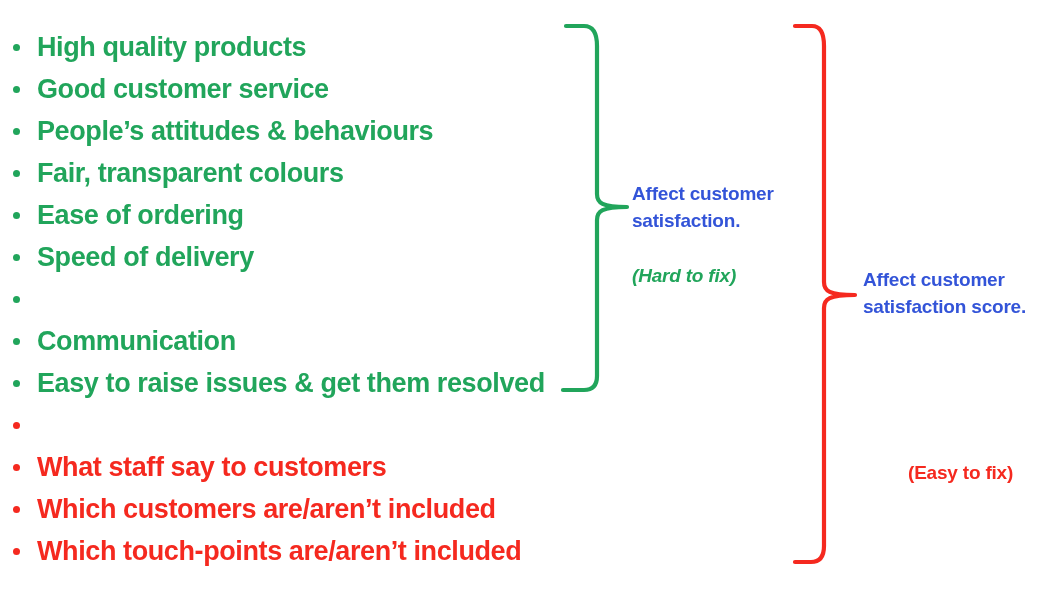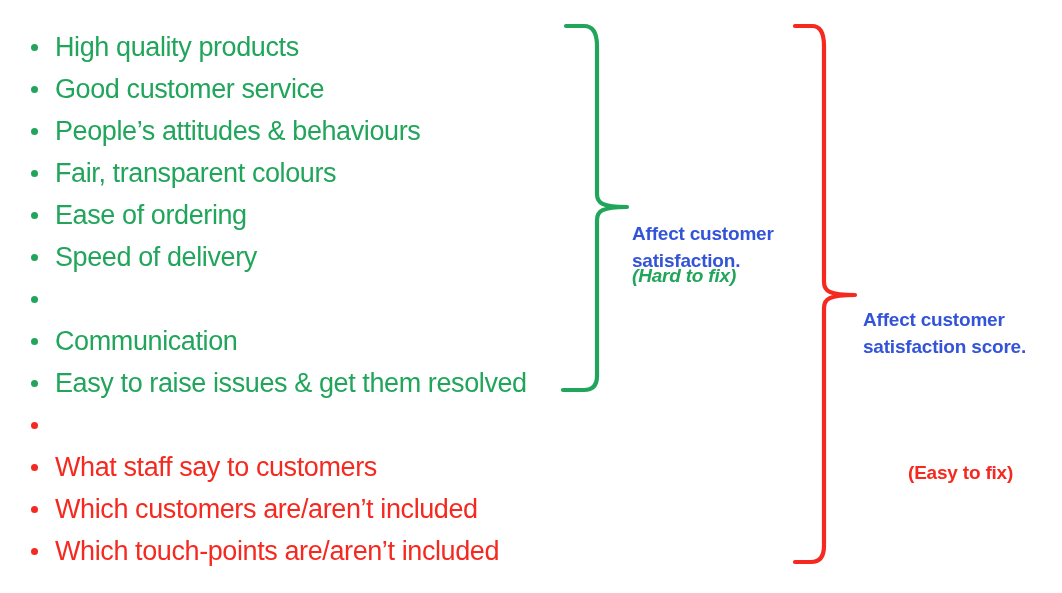--- a/index.html
+++ b/index.html
@@ -13,22 +13,23 @@
   body { font-family: "Liberation Sans", sans-serif; }
   .canvas {
     position: relative;
     width: 1062px;
     height: 593px;
     background: var(--bg);
     overflow: hidden;
   }
   .bullet-list {
     position: absolute;
-    left: 31px;
+    left: 13px;
     top: 26px;
+    font-weight: bold;
   }
   .row {
     display: flex;
     align-items: center;
     height: 42px;
   }
   .dot {
     width: 7px;
     height: 7px;
     border-radius: 50%;
@@ -58,21 +59,21 @@
   .green-brace { stroke: var(--green); }
   .red-brace { stroke: var(--red); }
   .label {
     position: absolute;
     font-weight: 700;
     font-size: 19px;
     line-height: 27px;
     white-space: pre-line;
     letter-spacing: -0.2px;
   }
-  .label.blue { color: var(--blue); margin-top: 40px; }
+  .label.blue { color: var(--blue); }
   .label.green { color: var(--green); }
   .label.red { color: var(--red); }
 </style>
 </head>
 <body>
 
 <div class="canvas">
 
   <div class="bullet-list" id="bullet-list">
       <div class="row green">

